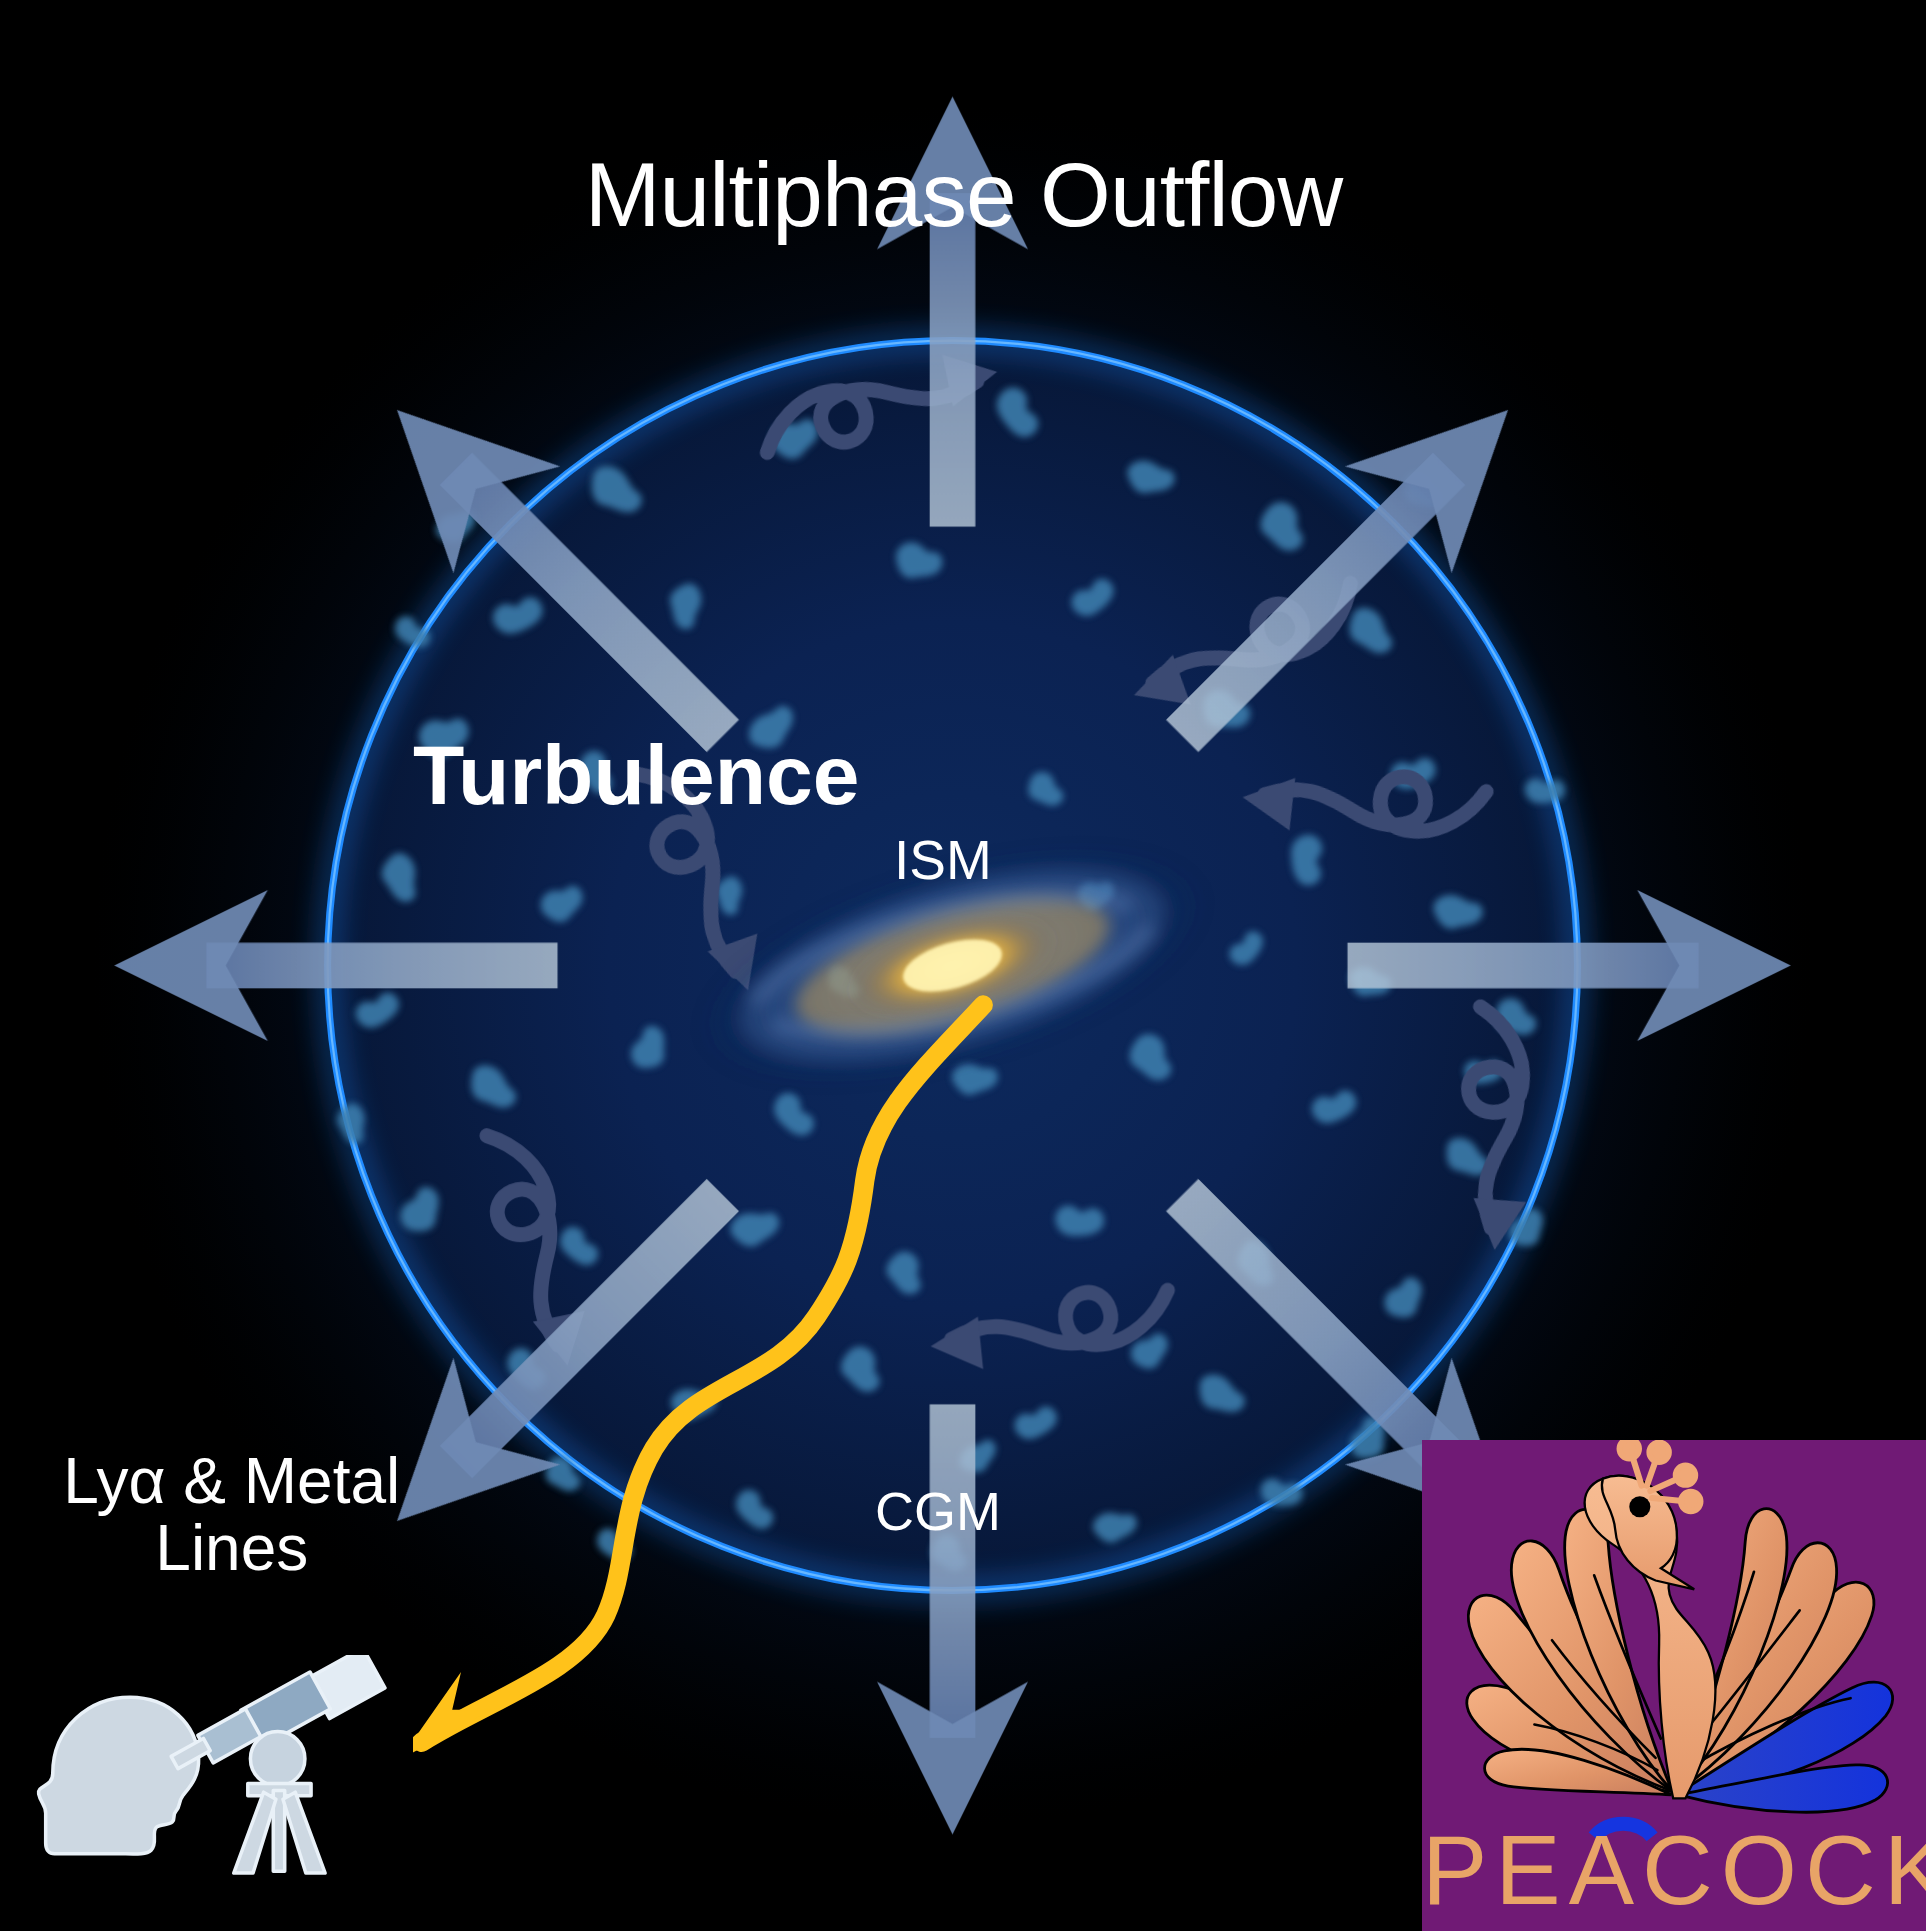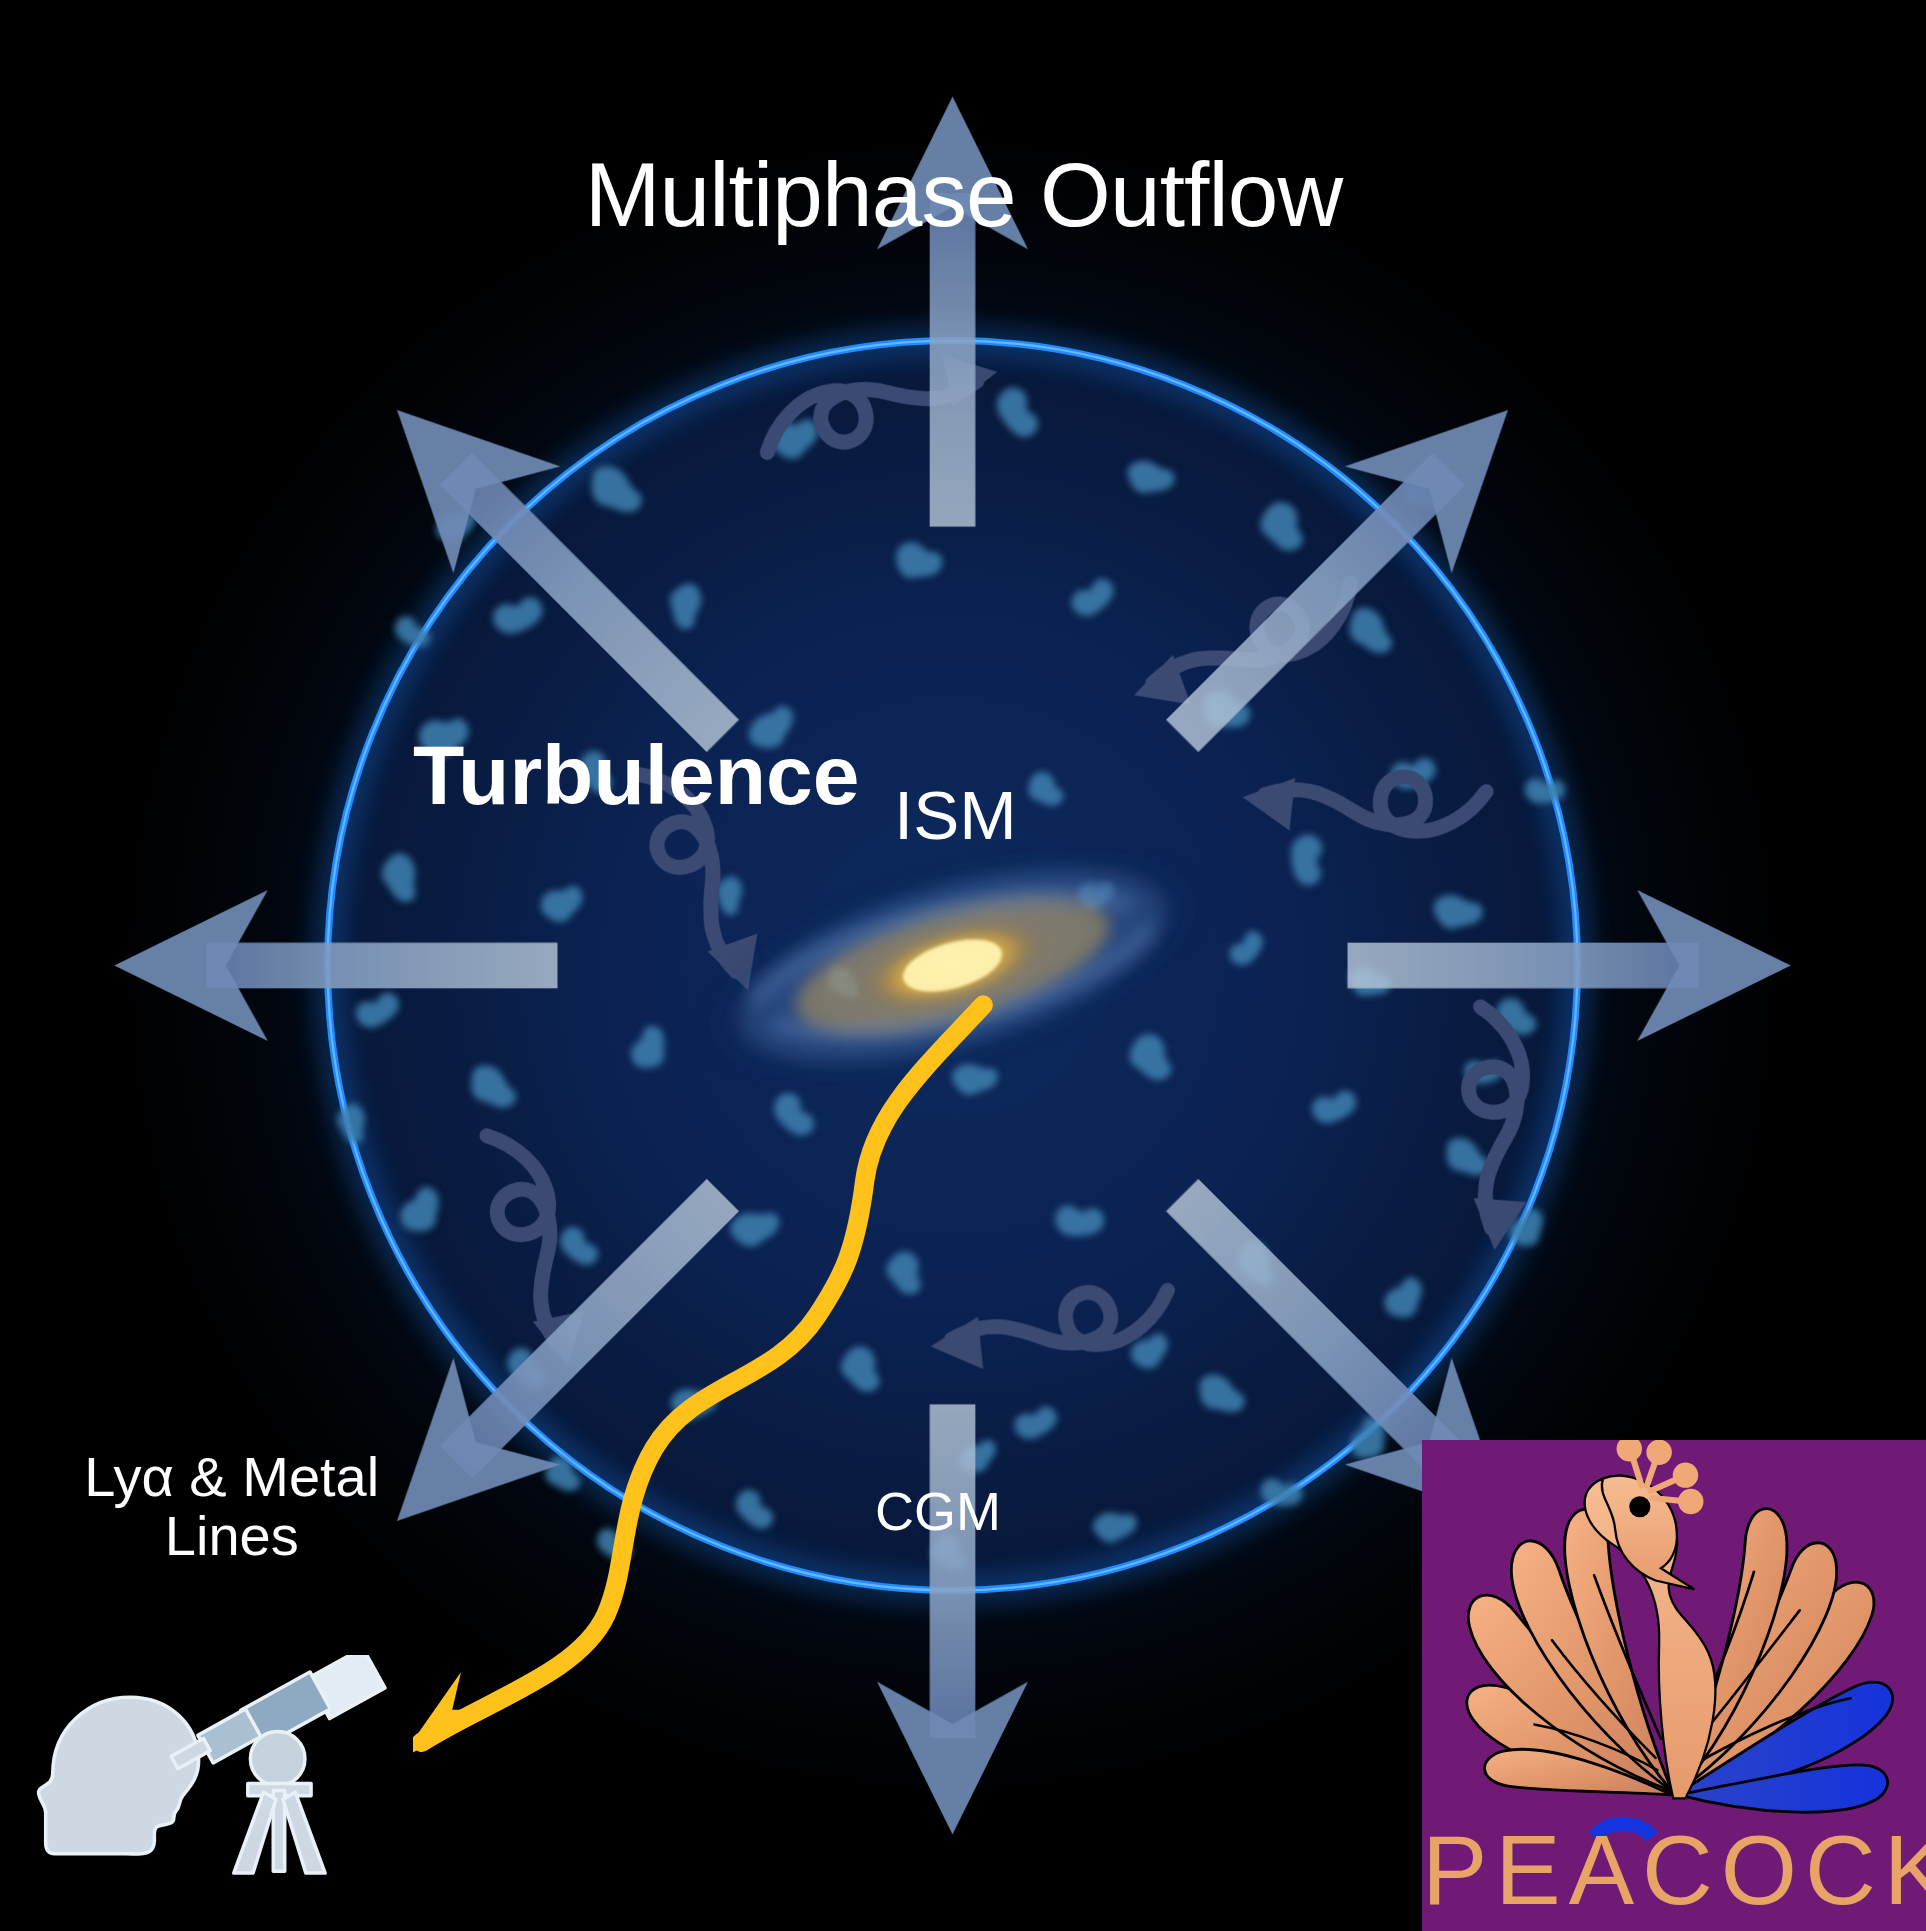--- a/index.html
+++ b/index.html
@@ -3,23 +3,23 @@
 <meta charset="utf-8">
 <style>
   html,body{margin:0;padding:0;background:#000;}
   body{width:1927px;height:1931px;overflow:hidden;font-family:"Liberation Sans",sans-serif;}
   #stage{position:relative;width:1927px;height:1931px;background:#000;overflow:hidden;}
   #scene{position:absolute;inset:0;}
   .lbl{position:absolute;color:#fff;font-family:"Liberation Sans",sans-serif;
        font-weight:400;white-space:pre;line-height:1.05;}
   #lbl-outflow{left:50%;transform:translateX(-50%);top:105px;font-size:91px;letter-spacing:-0.9px;margin-top:42px;}
   #lbl-turb{left:413px;top:731px;font-size:84px;font-weight:bold;}
-  #lbl-ism{left:894px;top:780px;font-size:69px;}
+  #lbl-ism{left:894px;top:832px;font-size:55px;}
   #lbl-cgm{left:875px;top:1483px;font-size:54px;}
-  #lbl-lya{left:12.3px;top:1448px;font-size:56px;text-align:center;width:439px;}
+  #lbl-lya{left:12.3px;top:1448px;font-size:64px;text-align:center;width:439px;}
   #peacock-panel{position:absolute;left:1422px;top:1440px;width:505px;height:492px;background:#701a75;}
   #peacock-word{position:absolute;left:0;right:0;bottom:5.3px;text-align:center;
      font-size:98px;letter-spacing:8px;color:#E8A467;font-family:"Liberation Sans",sans-serif;}
   #tele-panel{position:absolute;left:0px;top:1655px;width:413px;height:277px;background:#000;}
 </style>
 </head>
 <body>
 
 <div id="stage">
 

